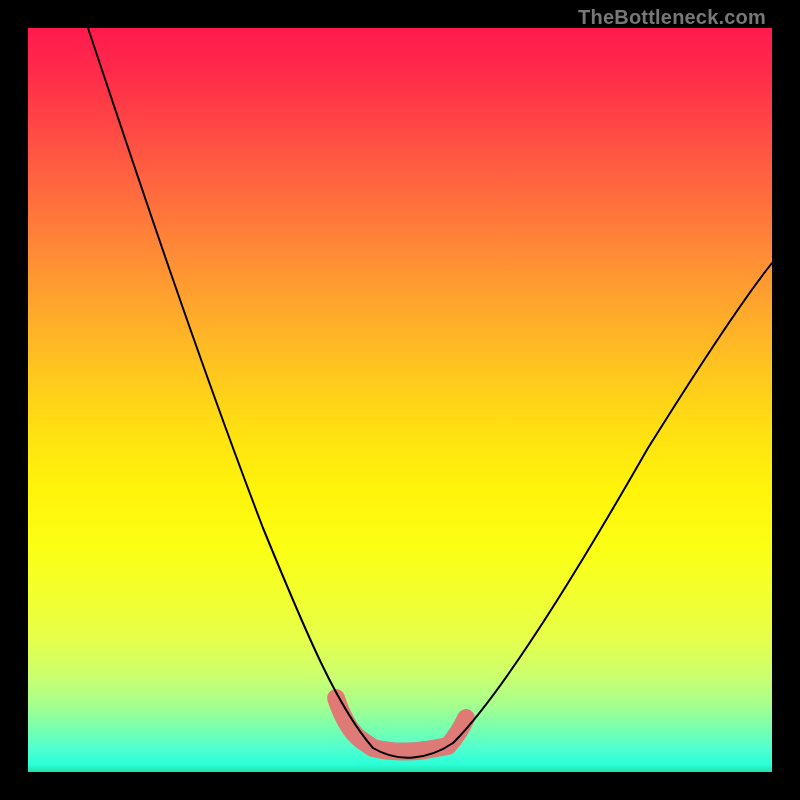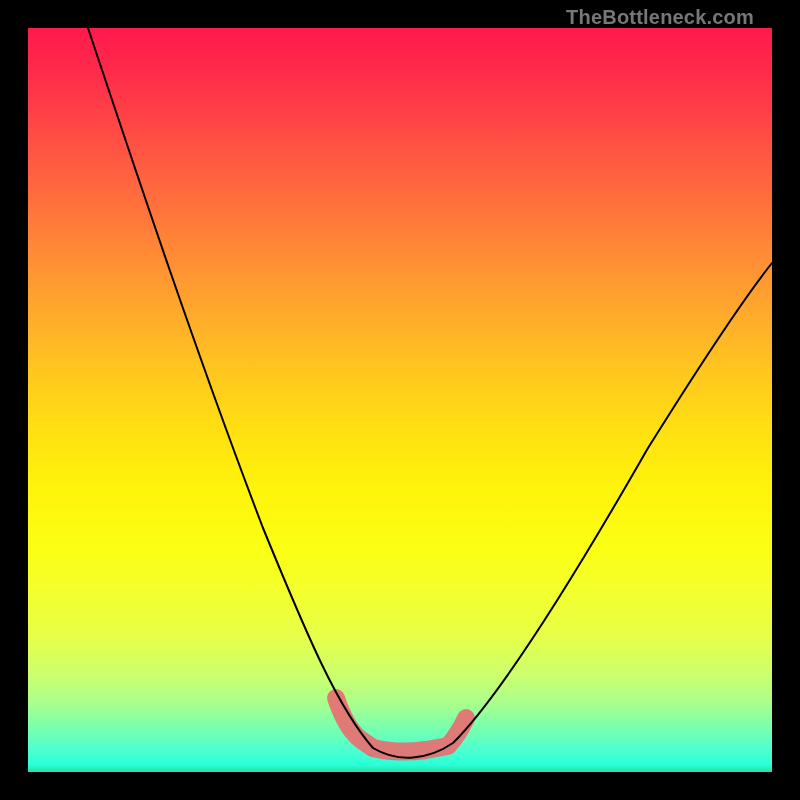--- a/index.html
+++ b/index.html
@@ -46,21 +46,21 @@
       #a6ff8e 91%,
       #7affae 94%,
       #4effd0 97%,
       #2bffd8 99%,
       #22e0a8 100%
     );
   }
   .watermark {
     position: absolute;
     top: 6px;
-    right: 46px;
+    right: 34px;
     color: #777;
     font-weight: 600;
     font-size: 20px;
     letter-spacing: 0.2px;
     user-select: none;
   }
   svg.curve {
     position: absolute;
     inset: 0;
     width: 100%;

